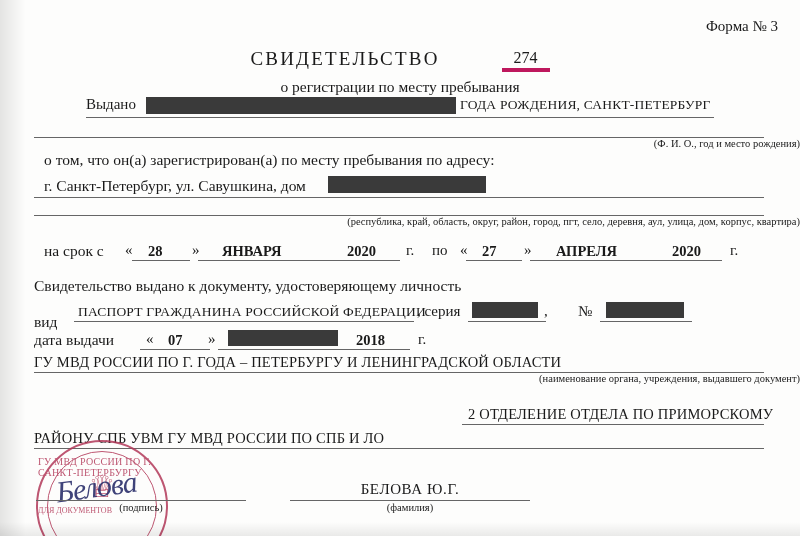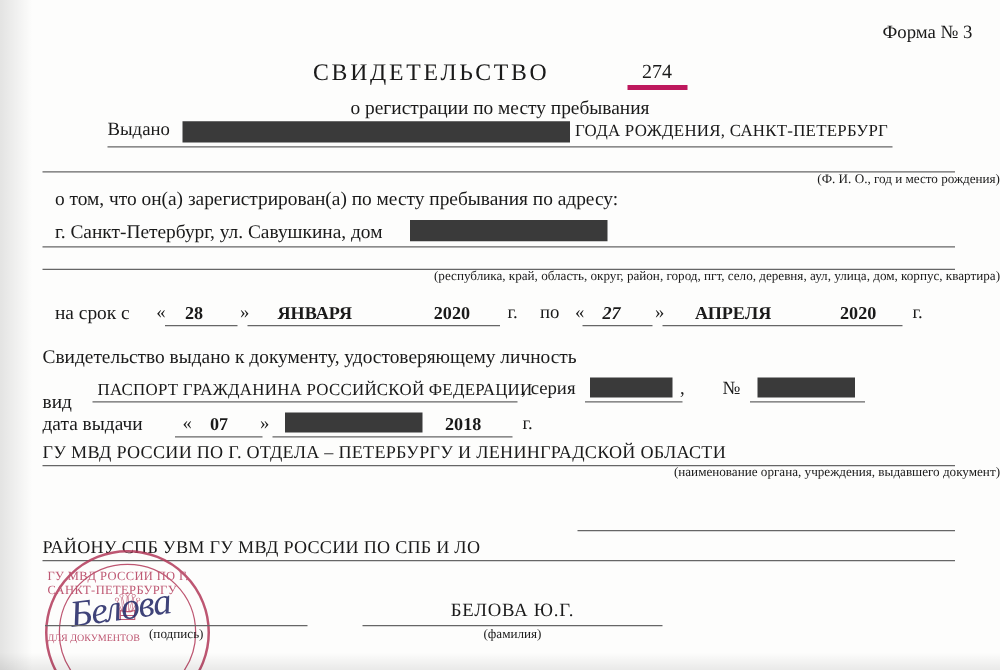--- a/index.html
+++ b/index.html
@@ -219,21 +219,21 @@
 
   <div class="row" style="left:44px; top:242px; font-size:15.5px;">на срок с</div>
   <div class="row" style="left:125px; top:242px;">«</div>
   <div class="row bold-val" style="left:148px; top:243px;">28</div>
   <div class="row" style="left:192px; top:242px;">»</div>
   <div class="row bold-val" style="left:222px; top:243px;">ЯНВАРЯ</div>
   <div class="row bold-val" style="left:347px; top:243px;">2020</div>
   <div class="row" style="left:406px; top:242px;">г.</div>
   <div class="row" style="left:432px; top:242px;">по</div>
   <div class="row" style="left:460px; top:242px;">«</div>
-  <div class="row bold-val" style="left:482px; top:243px;font-style:italic;">27</div>
+  <div class="row bold-val" style="left:482px; top:243px;">27</div>
   <div class="row" style="left:524px; top:242px;">»</div>
   <div class="row bold-val" style="left:556px; top:243px;">АПРЕЛЯ</div>
   <div class="row bold-val" style="left:672px; top:243px;">2020</div>
   <div class="row" style="left:730px; top:242px;">г.</div>
   <div class="full-line" style="left:132px; top:260px; width:58px;"></div>
   <div class="full-line" style="left:198px; top:260px; width:202px;"></div>
   <div class="full-line" style="left:466px; top:260px; width:56px;"></div>
   <div class="full-line" style="left:530px; top:260px; width:192px;"></div>
 
   <div class="row" style="left:34px; top:277px; font-size:15.5px;">Свидетельство выдано к документу, удостоверяющему личность</div>
@@ -252,24 +252,25 @@
   <div class="row" style="left:34px; top:331px; font-size:15.5px;">дата выдачи</div>
   <div class="row" style="left:146px; top:331px;">«</div>
   <div class="row bold-val" style="left:168px; top:332px;">07</div>
   <div class="row" style="left:208px; top:331px;">»</div>
   <div class="redact" style="position:absolute; left:228px; top:330px; width:110px; height:16px;"></div>
   <div class="row bold-val" style="left:356px; top:332px;">2018</div>
   <div class="row" style="left:418px; top:331px;">г.</div>
   <div class="full-line" style="left:140px; top:349px; width:70px;"></div>
   <div class="full-line" style="left:218px; top:349px; width:192px;"></div>
 
-  <div class="row" style="left:34px; top:354px; font-size:14.5px; letter-spacing:0.2px;">ГУ  МВД  РОССИИ  ПО  Г. ОТДЕЛА – ПЕТЕРБУРГУ  И  ЛЕНИНГРАДСКОЙ ОБЛАСТИ</div>
+  <div class="row" style="left:34px; top:354px; font-size:14.5px; letter-spacing:0.2px;">ГУ  МВД  РОССИИ  ПО  Г. ГОДА – ПЕТЕРБУРГУ  И  ЛЕНИНГРАДСКОЙ ОБЛАСТИ</div>
   <div class="full-line" style="left:34px; top:372px; width:730px;"></div>
   <div class="caption" style="left:0; top:373px;">(наименование органа, учреждения, выдавшего документ)</div>
 
+  <div class="row" style="left:468px; top:406px; font-size:14.5px; letter-spacing:0.2px;">2 ОТДЕЛЕНИЕ ОТДЕЛА  ПО ПРИМОРСКОМУ</div>
   <div class="full-line" style="left:462px; top:424px; width:302px;"></div>
 
   <div class="row" style="left:34px; top:430px; font-size:14.5px; letter-spacing:0.2px;">РАЙОНУ СПБ УВМ  ГУ  МВД  РОССИИ  ПО  СПБ  И  ЛО</div>
   <div class="full-line" style="left:34px; top:448px; width:730px;"></div>
 
   <div class="stamp">
     <div class="stamp-text-top">ГУ МВД РОССИИ ПО Г. САНКТ-ПЕТЕРБУРГУ</div>
     <div class="stamp-emblem">♕</div>
     <div class="stamp-mid">ДЛЯ ДОКУМЕНТОВ</div>
 

